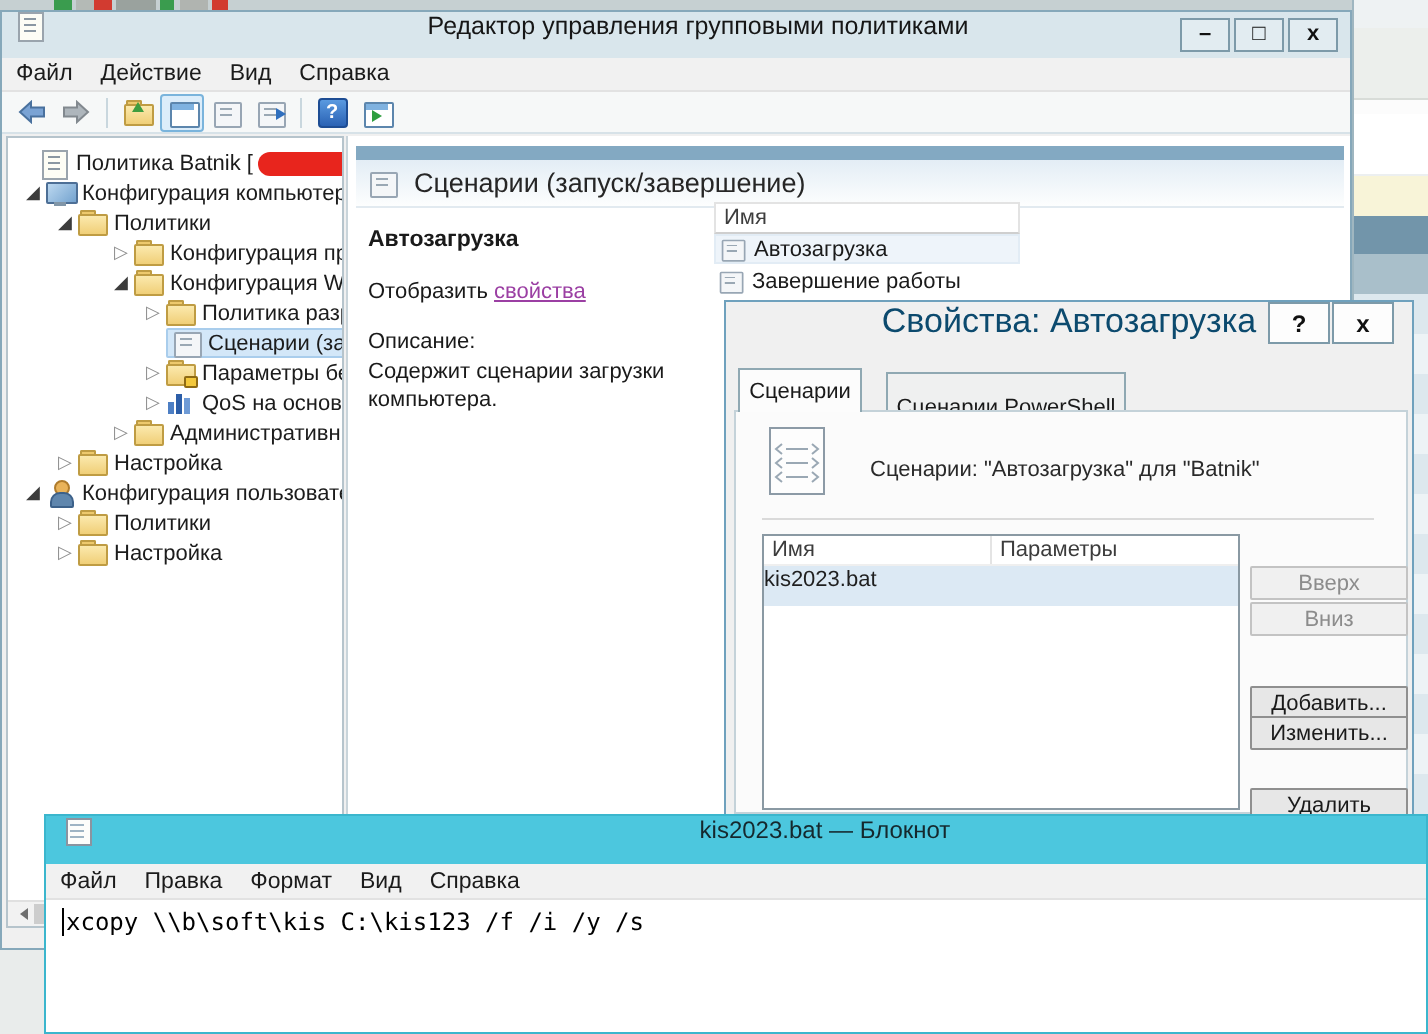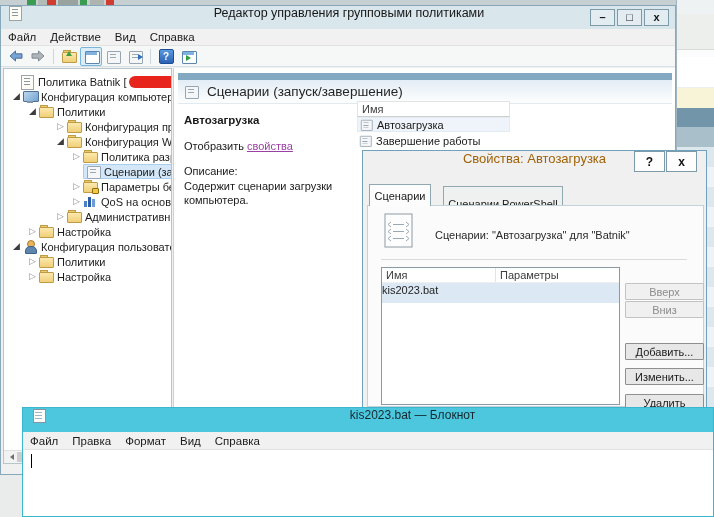--- a/index.html
+++ b/index.html
@@ -89,21 +89,21 @@
   .desctext{position:absolute;left:10px;top:111px;width:152px;font-size:11px;line-height:14px;color:#1a1a1a}
   .plisthead{position:absolute;left:183px;top:33px;width:153px;height:16px;background:#fff;border:1px solid #e3e3e3;
              border-bottom:1px solid #cfcfcf;font-size:11px;color:#3d3d3d;line-height:14px;padding-left:4px}
   .plistrow{position:absolute;left:183px;width:153px;height:15px;display:flex;align-items:center;font-size:11px;color:#1a1a1a;padding-left:2px}
   .plistrow .ic{transform:scale(.85);transform-origin:left center}
   .rowsel{background:#eef4fa;border:1px solid #e2ecf5}
 
   
   #dialog{left:362px;top:150px;width:345px;height:258px;border:1px solid #6fa1bd;z-index:30;background:#f0f0f0}
   #dialog .titlebar{height:26px}
-  #dialog .title{flex:1;text-align:center;font-size:13px;color:#a16207}
+  #dialog .title{flex:1;text-align:center;font-size:17px;color:#0c4a6e}
   .dbtn{position:absolute;top:0;width:31px;height:21px;background:#fdfdfd;border:1px solid #7d9aa9;
         display:flex;align-items:center;justify-content:center;font-size:12px;font-weight:bold;color:#111}
   .tab{position:absolute;font-size:11px;color:#1a1a1a;display:flex;align-items:center;justify-content:center;
        border:1px solid #8fa8b2;background:#eff0f0}
   .tab-active{background:#fcfcfc;border-bottom:none;z-index:3}
   #tabpanel{position:absolute;left:4px;top:54px;width:337px;height:202px;background:#fbfbfb;border:1px solid #c4d2d9}
   .dcaption{position:absolute;left:72px;top:78px;font-size:11px;color:#2a2a2a}
   .ddivider{position:absolute;left:18px;top:108px;width:306px;height:1px;background:#dadada}
   #dlist{position:absolute;left:18px;top:116px;width:239px;height:138px;background:#fff;border:1px solid #8a99a3;font-size:11px;color:#1f1f1f}
   .dlhead{display:flex;height:15px;border-bottom:1px solid #efefef;color:#3c3c3c}
@@ -336,34 +336,34 @@
     <div id="dlist">
       <div class="dlhead">
         <span class="dlc1">Имя</span>
         <span class="dlc2">Параметры</span>
       </div>
       <div class="dlrow">kis2023.bat</div>
     </div>
     <button class="wbtn wbtn-dis" style="top:132px">Вверх</button>
     <button class="wbtn wbtn-dis" style="top:150px">Вниз</button>
     <button class="wbtn" style="top:192px">Добавить...</button>
-    <button class="wbtn" style="top:217px">Изменить...</button>
+    <button class="wbtn" style="top:207px">Изменить...</button>
     <button class="wbtn" style="top:243px">Удалить</button>
   </div>
 
   <div class="win" id="notepad">
     <div class="titlebar">
       <span class="ic ic-note"></span>
       <span class="title">kis2023.bat — Блокнот</span>
     </div>
     <div class="menubar">
       <span class="menuitem">Файл</span>
       <span class="menuitem">Правка</span>
       <span class="menuitem">Формат</span>
       <span class="menuitem">Вид</span>
       <span class="menuitem">Справка</span>
     </div>
     <div id="npbody">
-      <span class="caret"></span>
+      <span class="caret"></span><span>xcopy \\b\soft\kis C:\kis123 /f /i /y /s</span>
     </div>
   </div>
 
 </div>
 
 </body></html>

